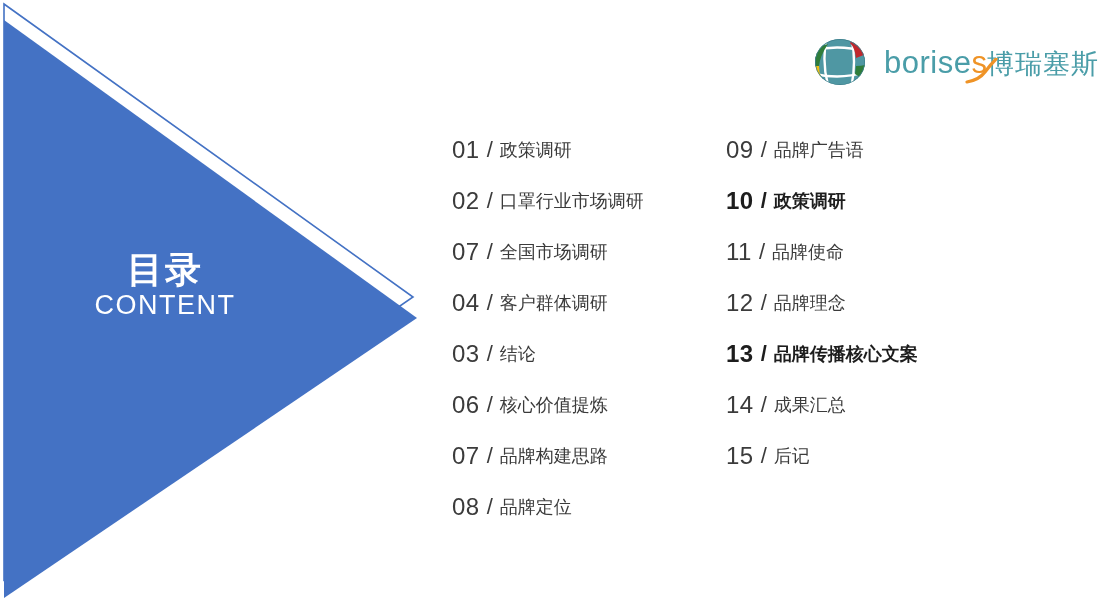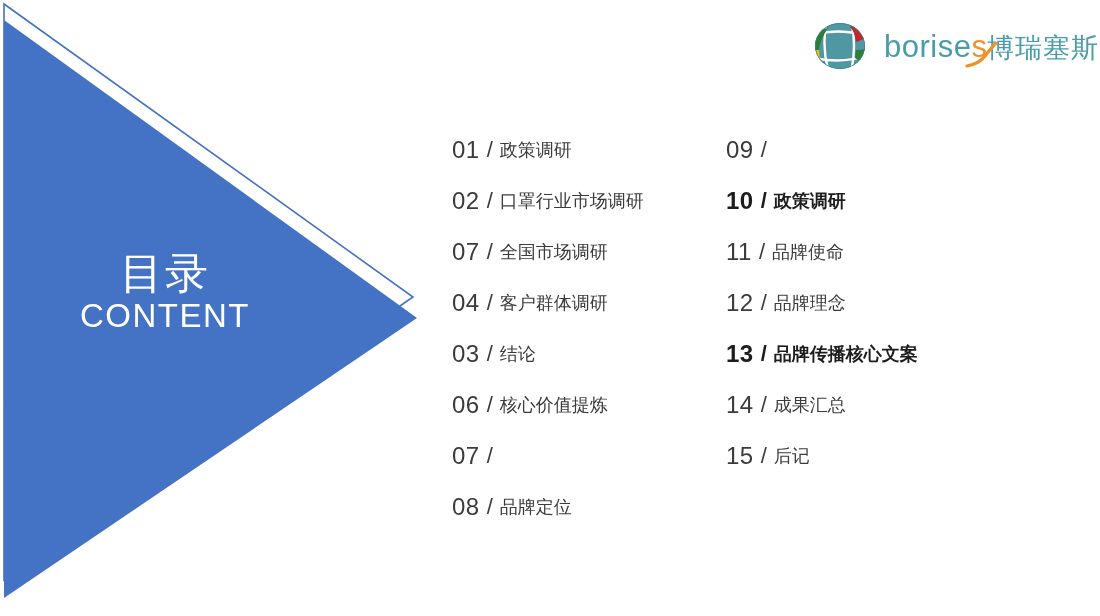--- a/index.html
+++ b/index.html
@@ -37,29 +37,29 @@
     position: absolute;
     left: 0px;
     top: 252px;
     width: 330px;
     text-align: center;
     pointer-events: none;
   }
   #title-cn {
     display: block;
     color: #ffffff;
-    font-size: 43px;
-    font-weight: 400;
+    font-size: 36px;
+    font-weight: 700;
     line-height: 1.02;
     letter-spacing: 2px;
   }
   #title-en {
     display: block;
     color: #ffffff;
-    font-size: 33px;
+    font-size: 27px;
     font-weight: 300;
     line-height: 1.1;
     letter-spacing: 1.5px;
     margin-top: 2px;
   }
 
   
   .toc-col {
     position: absolute;
     top: 124px;
@@ -89,21 +89,21 @@
   }
   .toc-item.emph {
     color: #1d1d1d;
     font-weight: 700;
   }
 
   
   #logo {
     position: absolute;
     left: 812px;
-    top: 18px;
+    top: 34px;
     display: flex;
     align-items: center;
     height: 56px;
   }
   #logo-mark {
     width: 56px;
     height: 52px;
     flex: 0 0 auto;
   }
   #logo-text {
@@ -194,35 +194,37 @@
 
     <div class="toc-item">
       <span class="num">06</span>
       <span class="sep">/</span>
       <span class="label">核心价值提炼</span>
     </div>
 
     <div class="toc-item">
       <span class="num">07</span>
       <span class="sep">/</span>
+      <span class="label">品牌构建思路</span>
     </div>
 
     <div class="toc-item">
       <span class="num">08</span>
       <span class="sep">/</span>
       <span class="label">品牌定位</span>
     </div>
 
   </div>
 
   <div id="toc-col-right" class="toc-col">
 
     <div class="toc-item">
       <span class="num">09</span>
       <span class="sep">/</span>
+      <span class="label">品牌广告语</span>
     </div>
 
     <div class="toc-item emph">
       <span class="num">10</span>
       <span class="sep">/</span>
       <span class="label">政策调研</span>
     </div>
 
     <div class="toc-item">
       <span class="num">11</span>

